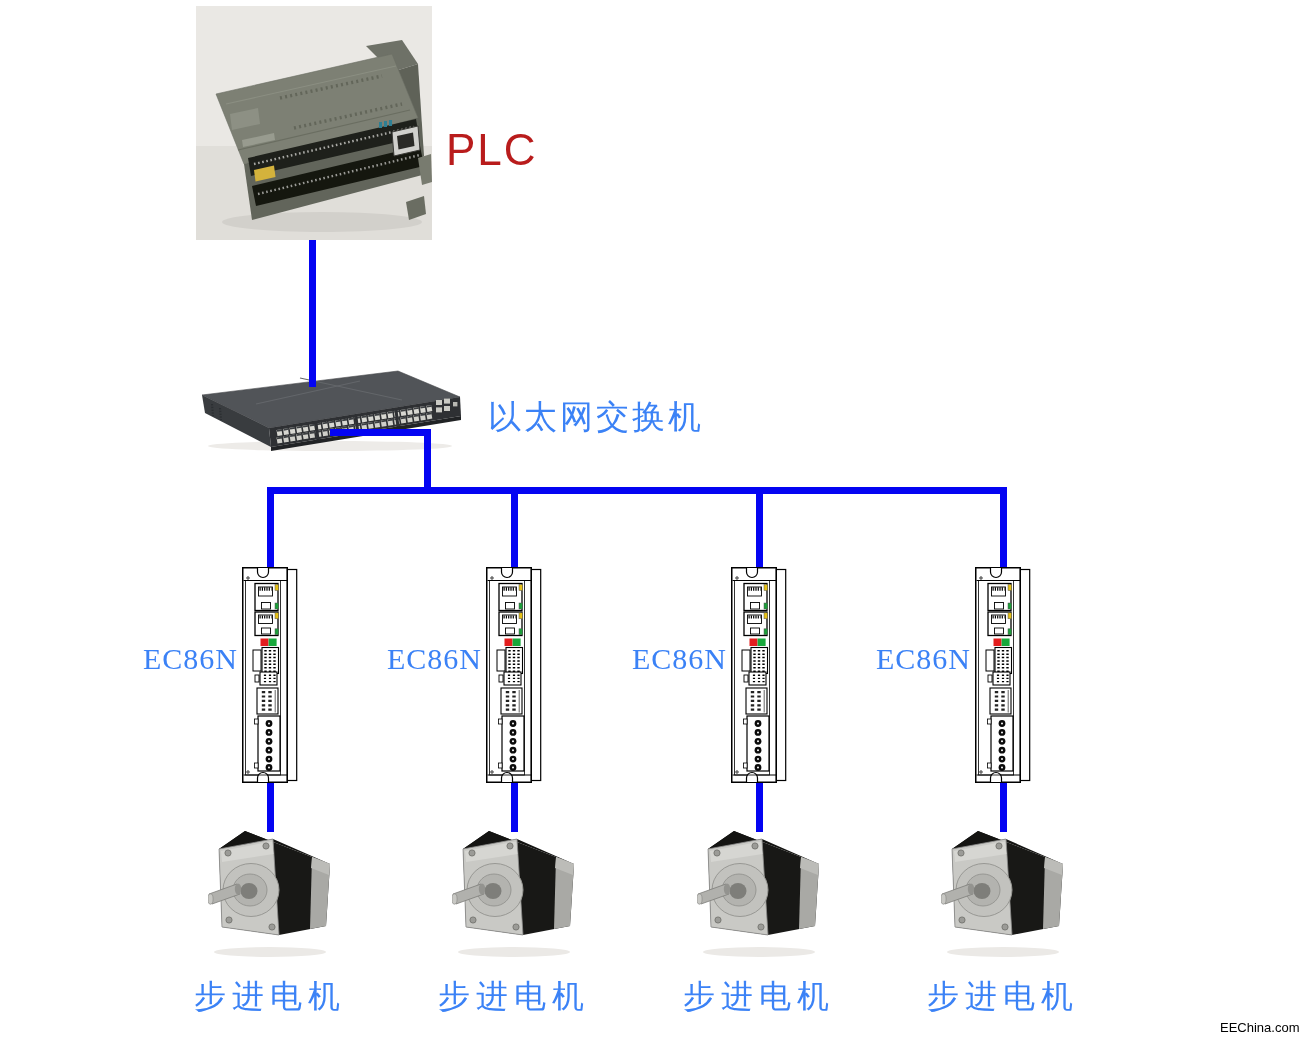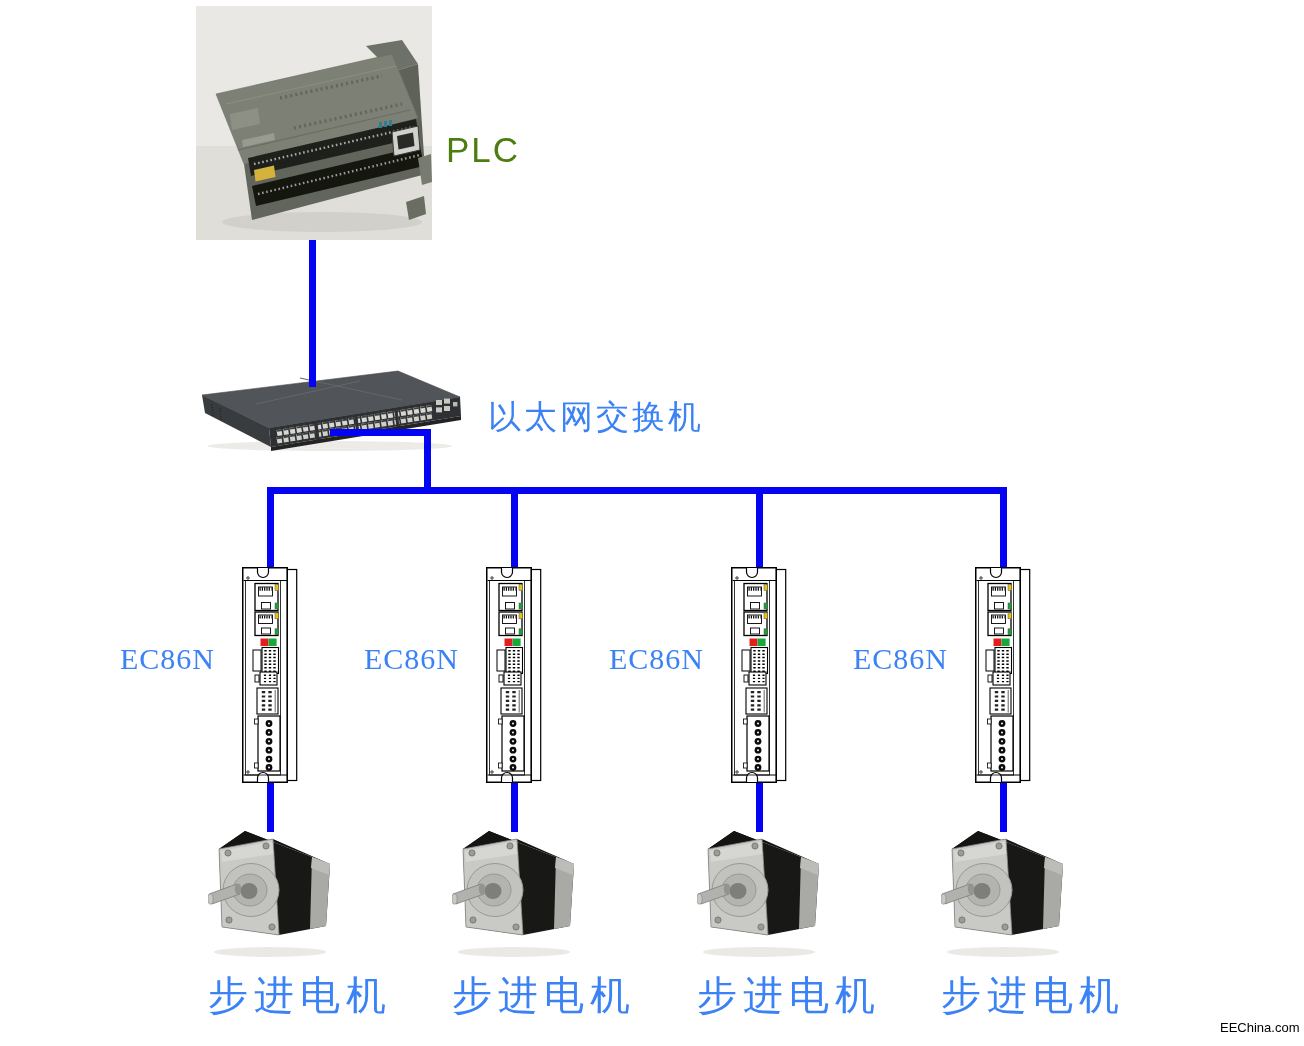--- a/index.html
+++ b/index.html
@@ -3,39 +3,39 @@
 <meta charset="utf-8">
 <style>
   html,body{margin:0;padding:0;background:#ffffff;}
   .canvas{
     position:relative;width:1304px;height:1046px;background:#ffffff;overflow:hidden;
     font-family:"Liberation Serif","DejaVu Serif",serif;
   }
   .wire{position:absolute;background:var(--wire,#0404f2);}
   .label{position:absolute;color:#3b82f6;white-space:nowrap;}
   .plc-label{
-    left:446px;top:128px;height:44px;line-height:44px;font-size:35px;letter-spacing:2px;
-    font-family:"Liberation Sans","DejaVu Sans",sans-serif;color:#4d7c0f;
+    left:446px;top:128px;height:44px;line-height:44px;font-size:44px;letter-spacing:2px;
+    font-family:"Liberation Sans","DejaVu Sans",sans-serif;color:#b91c1c;
   }
   .switch-label{left:488px;top:397px;height:40px;line-height:40px;font-size:33px;letter-spacing:3px;}
   .photo{position:absolute;}
   .plc-photo{left:196px;top:6px;width:236px;height:234px;}
   .switch-photo{left:198px;top:370px;width:265px;height:82px;}
   
   .col1{--cx:270px;} .col2{--cx:514px;} .col3{--cx:759px;} .col4{--cx:1003px;}
   .drop-wire{left:calc(var(--cx) - 3.5px);top:487px;width:7px;height:88px;}
   .motor-wire{left:calc(var(--cx) - 3.5px);top:779px;width:7px;height:53px;}
   .driver{position:absolute;left:calc(var(--cx) - 28px);top:567px;width:56px;height:216px;}
   .driver svg{width:56px;height:216px;display:block;}
-  .ec-label{left:calc(var(--cx) - 150px);top:639px;width:118px;
+  .ec-label{left:calc(var(--cx) - 150px);top:639px;width:118px;text-align:right;
     height:40px;line-height:40px;font-size:30px;letter-spacing:1px;}
   .motor{position:absolute;left:calc(var(--cx) - 62px);top:830px;width:130px;height:128px;}
   .motor svg{width:130px;height:128px;display:block;}
-  .motor-label{left:calc(var(--cx) - 122px);top:975px;width:244px;text-align:right;
-    height:42px;line-height:42px;font-size:40px;letter-spacing:6px;}
+  .motor-label{left:calc(var(--cx) - 122px);top:975px;width:244px;text-align:center;
+    height:42px;line-height:42px;font-size:32px;letter-spacing:6px;}
   .watermark{
     left:1220px;top:1020px;font-size:13px;color:#000000;
     font-family:Liberation Sans, sans-serif;
   }
   .defs-holder{position:absolute;width:0;height:0;overflow:hidden;}
 </style>
 </head>
 <body>
 
 <svg class="defs-holder" aria-hidden="true">

